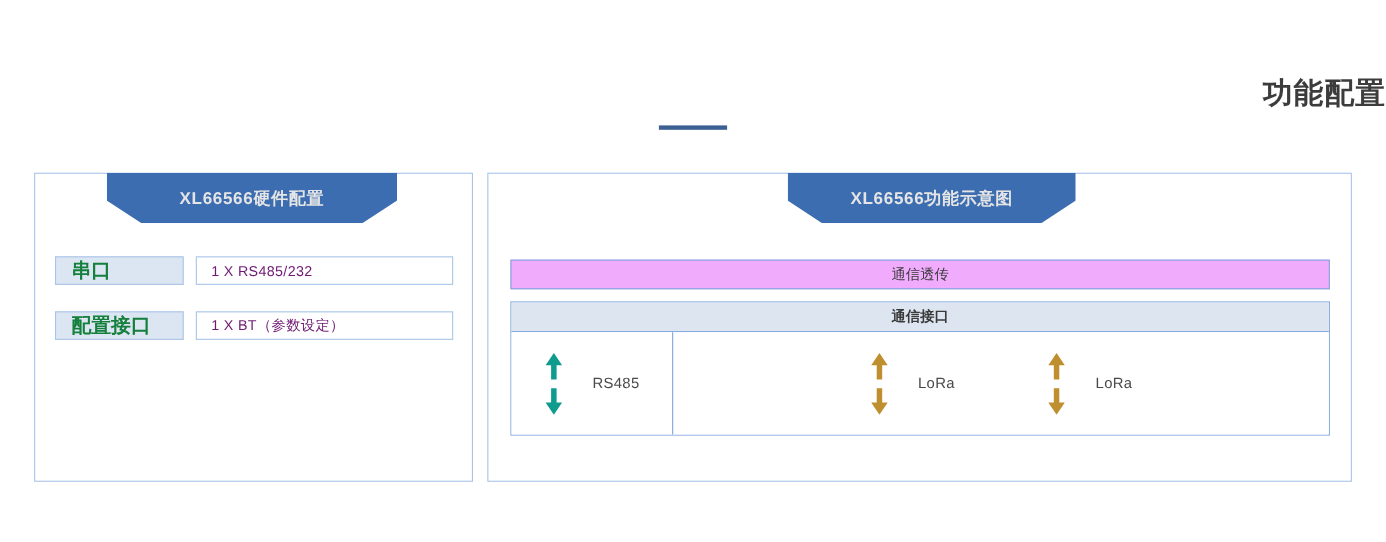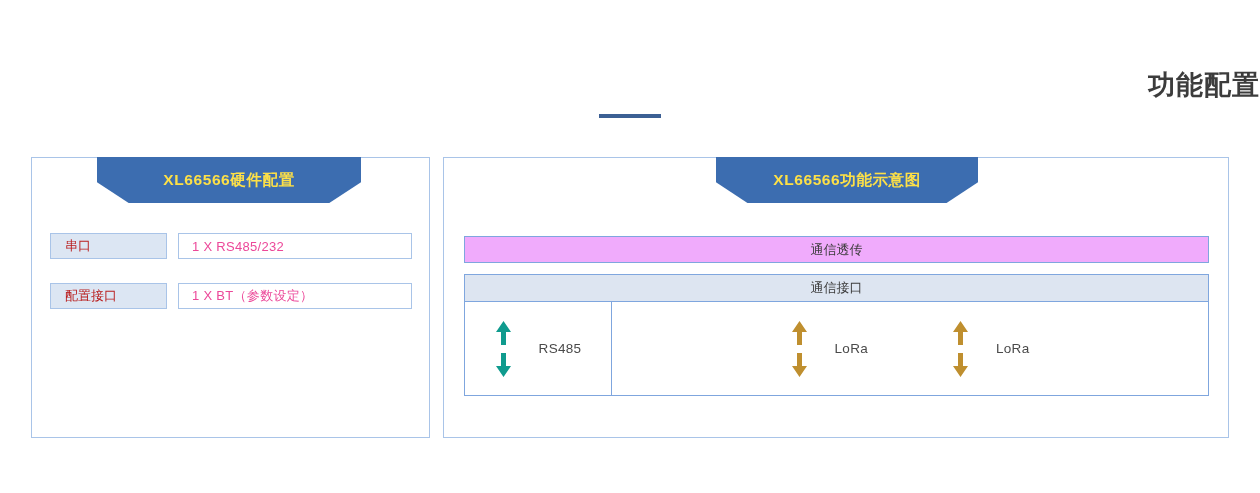--- a/index.html
+++ b/index.html
@@ -46,21 +46,21 @@
     box-sizing: border-box;
   }
   .panel-left  { left: 31px;  top: 157px; width: 399px; height: 281px; }
   .panel-right { left: 443px; top: 157px; width: 786px; height: 281px; }
 
   
   .banner {
     position: absolute;
     top: -1px;
     background: #3c6db0;
-    color: #fde047;
+    color: #e5e5e5;
     font-size: 15.5px;
     font-weight: bold;
     letter-spacing: 0.6px;
     display: flex;
     align-items: center;
     justify-content: center;
     height: 46px;
     box-sizing: border-box;
     clip-path: polygon(0 0, 100% 0, 100% 55%, 88% 100%, 12% 100%, 0 55%);
   }
@@ -80,35 +80,36 @@
     height: 26px;
     margin-bottom: 24px;
   }
   .row:last-child { margin-bottom: 0; }
   .row-label {
     width: 117px;
     height: 26px;
     box-sizing: border-box;
     background: #dce6f3;
     border: 1px solid #a9c4e8;
-    font-size: 13px;
-    color: #b91c1c;
+    font-size: 18px;
+    color: #15803d;
     display: flex;
     align-items: center;
     padding-left: 14px;
+    font-weight: bold;
   }
   .row-value {
     flex: 1;
     height: 26px;
     margin-left: 11px;
     box-sizing: border-box;
     background: #ffffff;
     border: 1px solid #a9c4e8;
     font-size: 13px;
-    color: #ec4899;
+    color: #701a75;
     display: flex;
     align-items: center;
     padding-left: 13px;
     letter-spacing: 0.3px;
   }
 
   
   .diagram {
     position: absolute;
     left: 20px;
@@ -137,20 +138,21 @@
   .iface-header {
     height: 27px;
     background: #dde5f1;
     border-bottom: 1px solid #7fa6de;
     display: flex;
     align-items: center;
     justify-content: center;
     font-size: 13px;
     color: #3b3b3b;
     box-sizing: border-box;
+    font-weight: bold;
   }
   .iface-cells {
     display: flex;
     height: 93px;
     background: #ffffff;
   }
   .cell {
     display: flex;
     align-items: center;
     justify-content: center;

